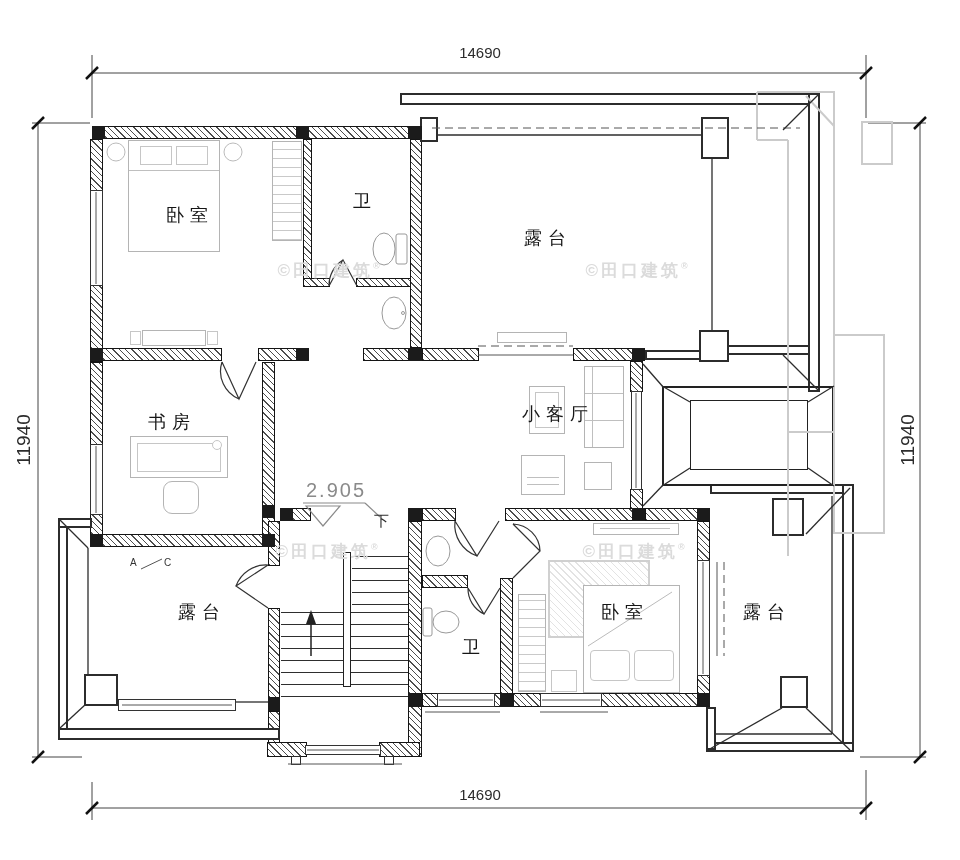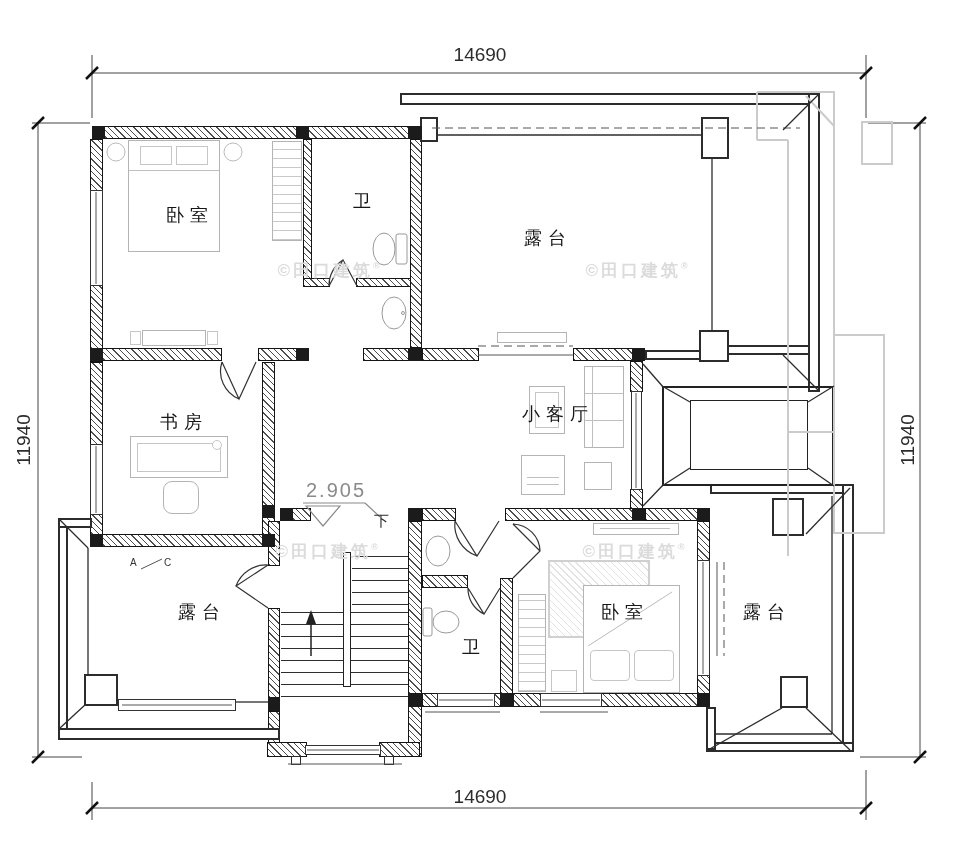--- a/index.html
+++ b/index.html
@@ -17,21 +17,21 @@
   .win{background:#fff;border:1px solid #333}
   .furn{border:1px solid #b4b4b4;background:#fff}
   .f2{border:1px solid #c6c6c6;background:#fff}
   .fl{background:#bfbfbf}
   .slat{background-image:repeating-linear-gradient(0deg,#c9c9c9 0,#c9c9c9 1px,transparent 1px,transparent 9px)}
   .rug{border:2px solid #d0d0d0;background-image:repeating-linear-gradient(45deg,#e3e3e3 0,#e3e3e3 1px,transparent 1px,transparent 5px)}
   .treads{background-image:repeating-linear-gradient(180deg,#2e2e2e 0,#2e2e2e 1px,transparent 1px,transparent 12px)}
   .rail{background:#fff;border:1px solid #222}
   .lbl{font-size:18px;color:#161616;letter-spacing:6px;white-space:nowrap;transform:translateX(-50%);z-index:5}
   .one{letter-spacing:0}
-  .dim{font-size:19px;color:#2c2c2c;white-space:nowrap;transform:translateX(-50%);z-index:5}
+  .dim{font-size:15px;color:#2c2c2c;white-space:nowrap;transform:translateX(-50%);z-index:5}
   .dimv{font-size:19px;color:#2c2c2c;white-space:nowrap;transform:translate(-50%,-50%) rotate(-90deg);z-index:5}
   .elev{font-size:20px;color:#8a8a8a;letter-spacing:2px;z-index:5}
   .down{font-size:15px;color:#2c2c2c;z-index:5}
   .ac{font-size:10px;color:#333;z-index:5}
   .wm{font-size:17px;font-weight:bold;color:#dbdbdb;letter-spacing:3px;white-space:nowrap;transform:translateX(-50%);z-index:6}
   .wm sup{font-size:9px}
   .z1{z-index:1}.z2{z-index:2}.z3{z-index:3}
   svg.lines{position:absolute;left:0;top:0;z-index:4;pointer-events:none}
 </style>
 </head>
@@ -286,21 +286,21 @@
     <g stroke="#bbb" stroke-width="1" fill="none">
       <path d="M588,646 L672,592"></path>
       <circle cx="116" cy="152" r="9"></circle>
         <circle cx="233" cy="152" r="9"></circle>
     </g>
   </svg>
 
   <div class="lbl" style="left:190px;top:203px">卧室</div>
   <div class="lbl one" style="left:362px;top:189px">卫</div>
   <div class="lbl" style="left:548px;top:226px">露台</div>
-  <div class="lbl" style="left:184px;top:410px">书房</div>
+  <div class="lbl" style="left:172px;top:410px">书房</div>
   <div class="lbl" style="left:558px;top:402px">小客厅</div>
   <div class="lbl" style="left:202px;top:600px">露台</div>
   <div class="lbl one" style="left:471px;top:635px">卫</div>
   <div class="lbl" style="left:625px;top:600px">卧室</div>
   <div class="lbl" style="left:767px;top:600px">露台</div>
 
   <div class="dim" style="left:480px;top:44px">14690</div>
   <div class="dim" style="left:480px;top:786px">14690</div>
   <div class="dimv" style="left:24px;top:440px">11940</div>
   <div class="dimv" style="left:908px;top:440px">11940</div>

